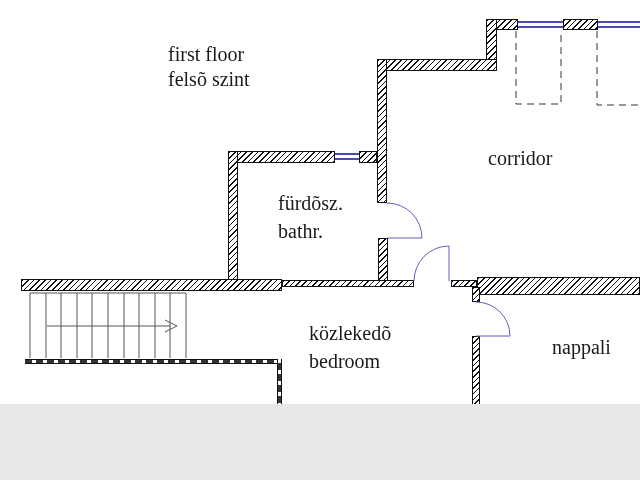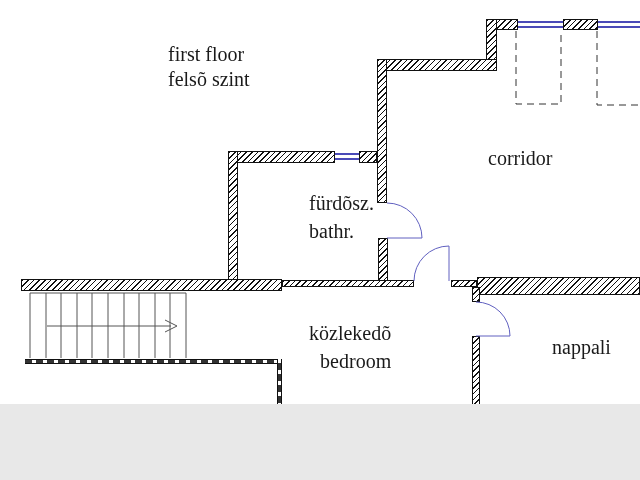--- a/index.html
+++ b/index.html
@@ -112,30 +112,30 @@
       <path d="M476,302 A34,34 0 0 1 510,336"></path>
       <line x1="476" y1="336" x2="510" y2="336"></line>
     </g>
   </svg>
 
   <div class="label" style="left:168px;top:42px;line-height:25px;">
     <div>first floor</div>
     <div>felsõ szint</div>
   </div>
 
-  <div class="label" style="left:278px;top:189px;line-height:28px;margin-left:31px;">
+  <div class="label" style="left:278px;top:189px;line-height:28px;">
     <div>fürdõsz.</div>
     <div>bathr.</div>
   </div>
 
   <div class="label" style="left:488px;top:146px;line-height:25px;">
     <div>corridor</div>
   </div>
 
-  <div class="label" style="left:309px;top:319px;line-height:28px;text-align:right;">
+  <div class="label" style="left:309px;top:319px;line-height:28px;">
     <div>közlekedõ</div>
     <div>bedroom</div>
   </div>
 
   <div class="label" style="left:552px;top:336px;line-height:23px;">
     <div>nappali</div>
   </div>
 
 </div>
 

